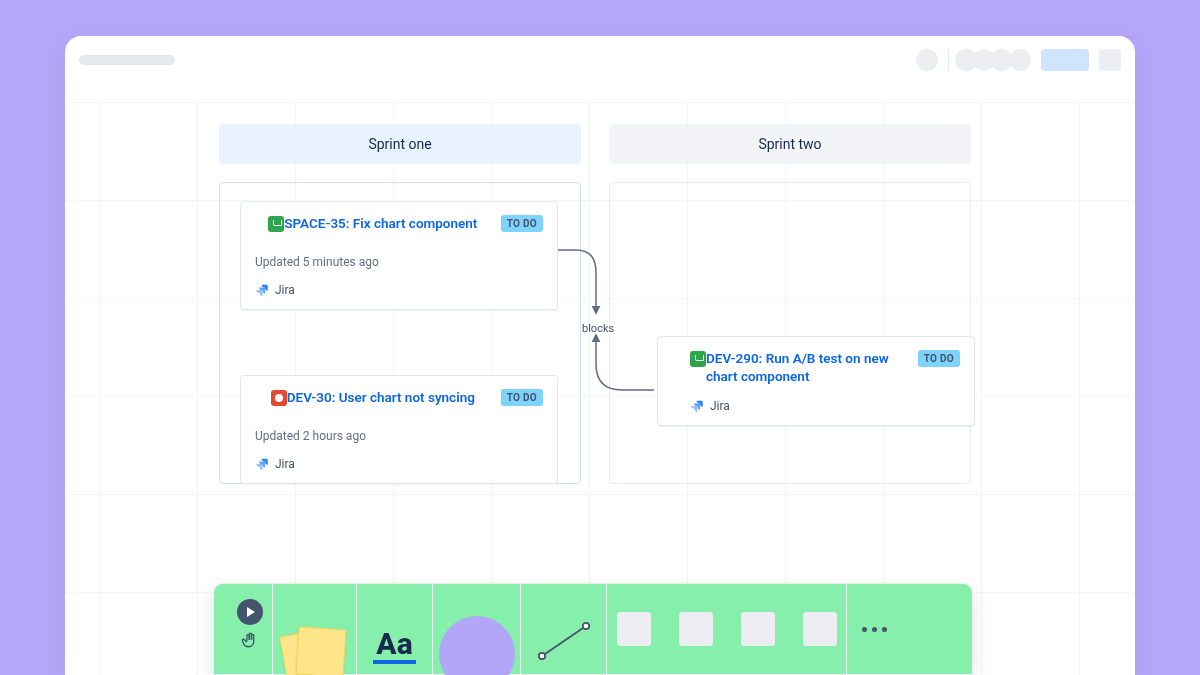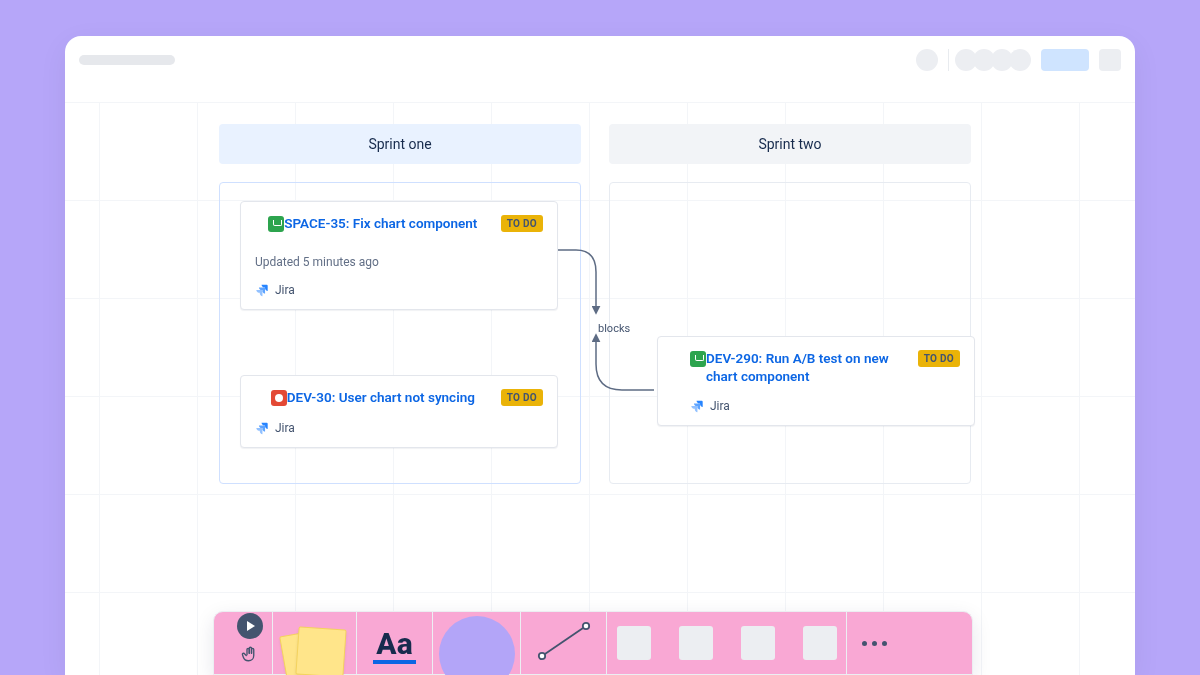--- a/index.html
+++ b/index.html
@@ -134,21 +134,21 @@
     background: #fff;
     border-radius: 50%;
   }
   .card-title {
     color: #0C66E4;
     font-size: 13.5px;
     font-weight: 600;
     line-height: 1.3;
   }
   .status-pill {
-    background: #eab308;
+    background: #7dd3fc;
     color: #44546F;
     font-size: 10px;
     font-weight: 700;
     letter-spacing: 0.3px;
     padding: 3px 6px;
     border-radius: 3px;
     flex-shrink: 0;
   }
   .card-updated {
     color: #626F86;
@@ -179,22 +179,22 @@
     font-size: 11px;
     color: #44546F;
     background: transparent;
   }
   
   .bottom-toolbar {
     position: absolute;
     left: 148px;
     bottom: 0;
     width: 760px;
-    height: 64px;
-    background: #f9a8d4;
+    height: 92px;
+    background: #86efac;
     border: 1px solid #eceef2;
     border-radius: 10px 10px 0 0;
     box-shadow: 0 6px 20px rgba(9,30,66,0.10);
     display: flex;
     align-items: flex-end;
     padding: 0 14px;
   }
   .tool-slot {
     display: flex;
     align-items: flex-end;
@@ -304,20 +304,21 @@
     </div>
 
     <div class="card" style="left:175px; top:273px;">
       <div class="card-head">
         <div class="card-title-row">
           <span class="issue-icon bug"></span>
           <span class="card-title">DEV-30: User chart not syncing</span>
         </div>
         <span class="status-pill">TO DO</span>
       </div>
+      <div class="card-updated">Updated 2 hours ago</div>
       <div class="card-source">
         <span class="jira-icon">
           <svg viewBox="0 0 32 32" width="14" height="14">
               <path fill="#2684FF" d="M27 4H15c0 3.3 2.7 6 6 6h2v2c0 3.3 2.7 6 6 6V6c0-1.1-.9-2-2-2z"></path>
               <path fill="#2684FF" d="M21 10H9c0 3.3 2.7 6 6 6h2v2c0 3.3 2.7 6 6 6V12c0-1.1-.9-2-2-2z" opacity=".75"></path>
               <path fill="#2684FF" d="M15 16H3c0 3.3 2.7 6 6 6h2v2c0 3.3 2.7 6 6 6V18c0-1.1-.9-2-2-2z" opacity=".5"></path>
             </svg>
         </span>
         <span>Jira</span>
       </div>
@@ -345,21 +346,21 @@
 
     <svg class="connector" style="left:493px; top:140px;" width="110" height="160">
       <defs>
         <marker id="arrow" viewBox="0 0 10 10" refX="7" refY="5" markerWidth="6" markerHeight="6" orient="auto-start-reverse">
           <path d="M 0 0 L 10 5 L 0 10 z" fill="#5E6C84"></path>
         </marker>
       </defs>
       <path d="M 0 8 L 18 8 Q 38 8 38 30 L 38 70" stroke="#5E6C84" stroke-width="1.5" fill="none" marker-end="url(#arrow)"></path>
       <path d="M 38 94 L 38 122 Q 38 148 64 148 L 96 148" stroke="#5E6C84" stroke-width="1.5" fill="none" marker-start="url(#arrow)"></path>
     </svg>
-    <div class="connector-label" style="left:517px; top:220px;padding-left:16px;">blocks</div>
+    <div class="connector-label" style="left:517px; top:220px;">blocks</div>
 
   </div>
 
   <div class="bottom-toolbar">
     <div class="tool-slot cursor-slot">
       <div class="play-badge">
         <svg width="12" height="12" viewBox="0 0 12 12">
             <path d="M3 1 L11 6 L3 11 Z" fill="#fff"></path>
           </svg>
       </div>

